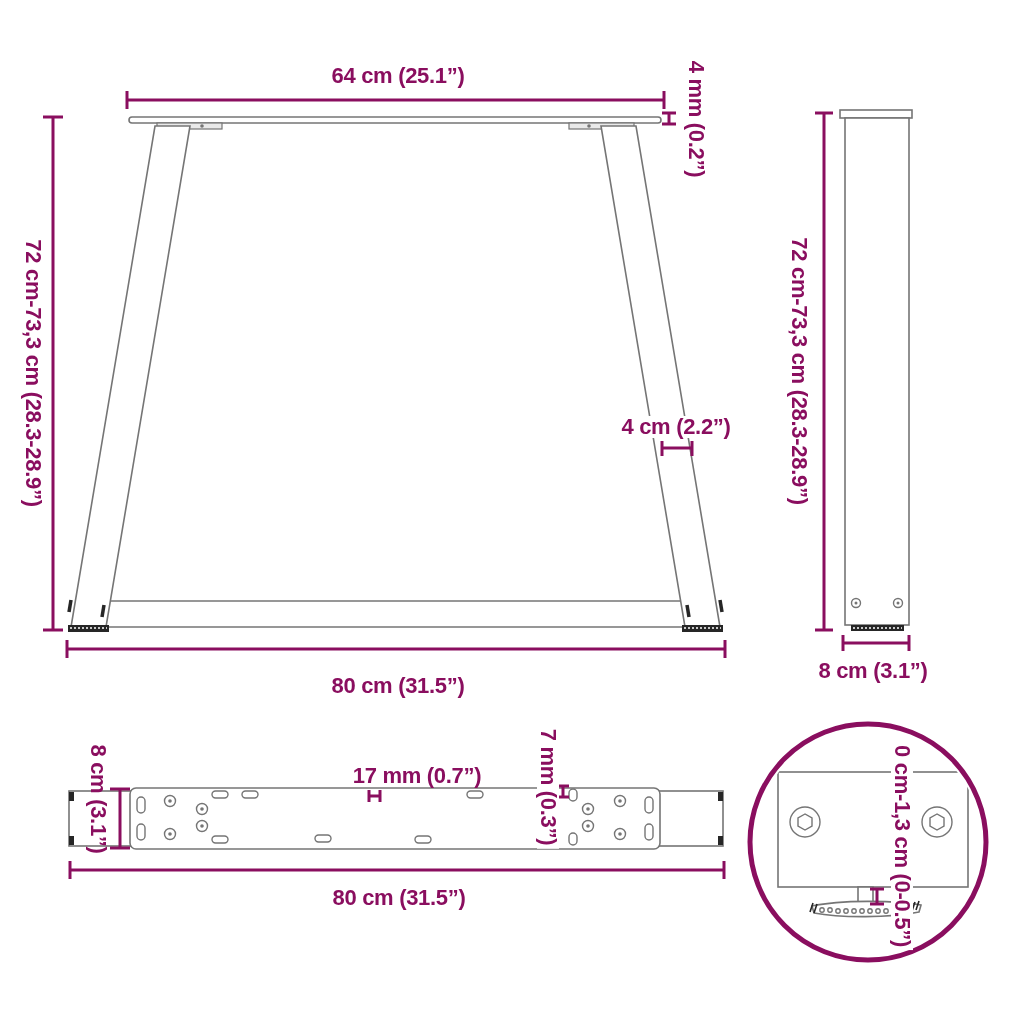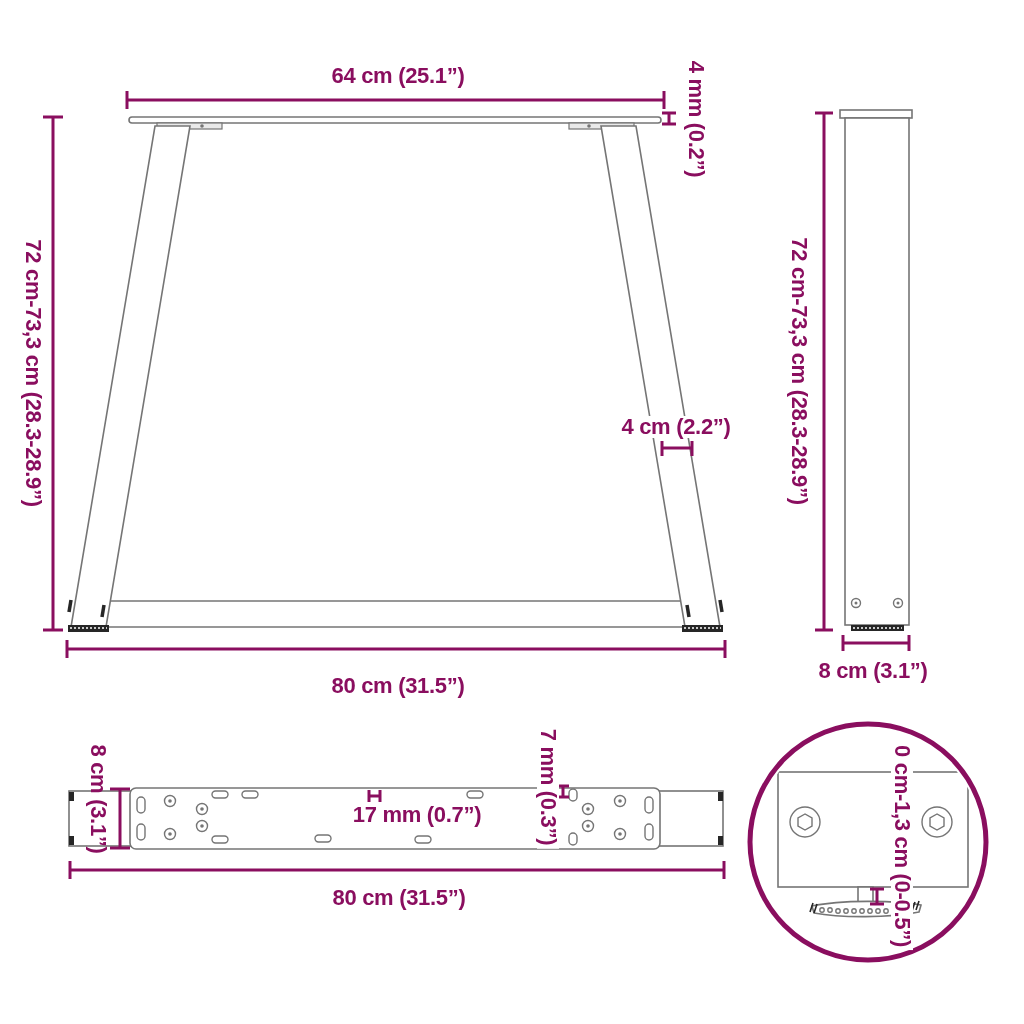--- a/index.html
+++ b/index.html
@@ -236,19 +236,19 @@
   <div class="lbl" style="left:398px;top:76px">64 cm (25.1”)</div>
   <div class="lbl rot" style="left:696px;top:119px">4 mm (0.2”)</div>
   <div class="lbl rot" style="left:33px;top:373px">72 cm-73,3 cm (28.3-28.9”)</div>
   <div class="lbl bg" style="left:676px;top:427px">4 cm (2.2”)</div>
   <div class="lbl" style="left:398px;top:686px">80 cm (31.5”)</div>
 
   <div class="lbl rot" style="left:799px;top:371px">72 cm-73,3 cm (28.3-28.9”)</div>
   <div class="lbl" style="left:873px;top:671px">8 cm (3.1”)</div>
 
   <div class="lbl rot" style="left:98px;top:799px">8 cm (3.1”)</div>
-  <div class="lbl bg" style="left:417px;top:815px">17 mm (0.7”)</div>
+  <div class="lbl bg" style="left:417px;top:776px">17 mm (0.7”)</div>
   <div class="lbl rot bg" style="left:548px;top:787px">7 mm (0.3”)</div>
   <div class="lbl" style="left:399px;top:898px">80 cm (31.5”)</div>
 
   <div class="lbl rot bg" style="left:902px;top:846px">0 cm-1,3 cm (0-0.5”)</div>
 
 </div>
 
 </body></html>

